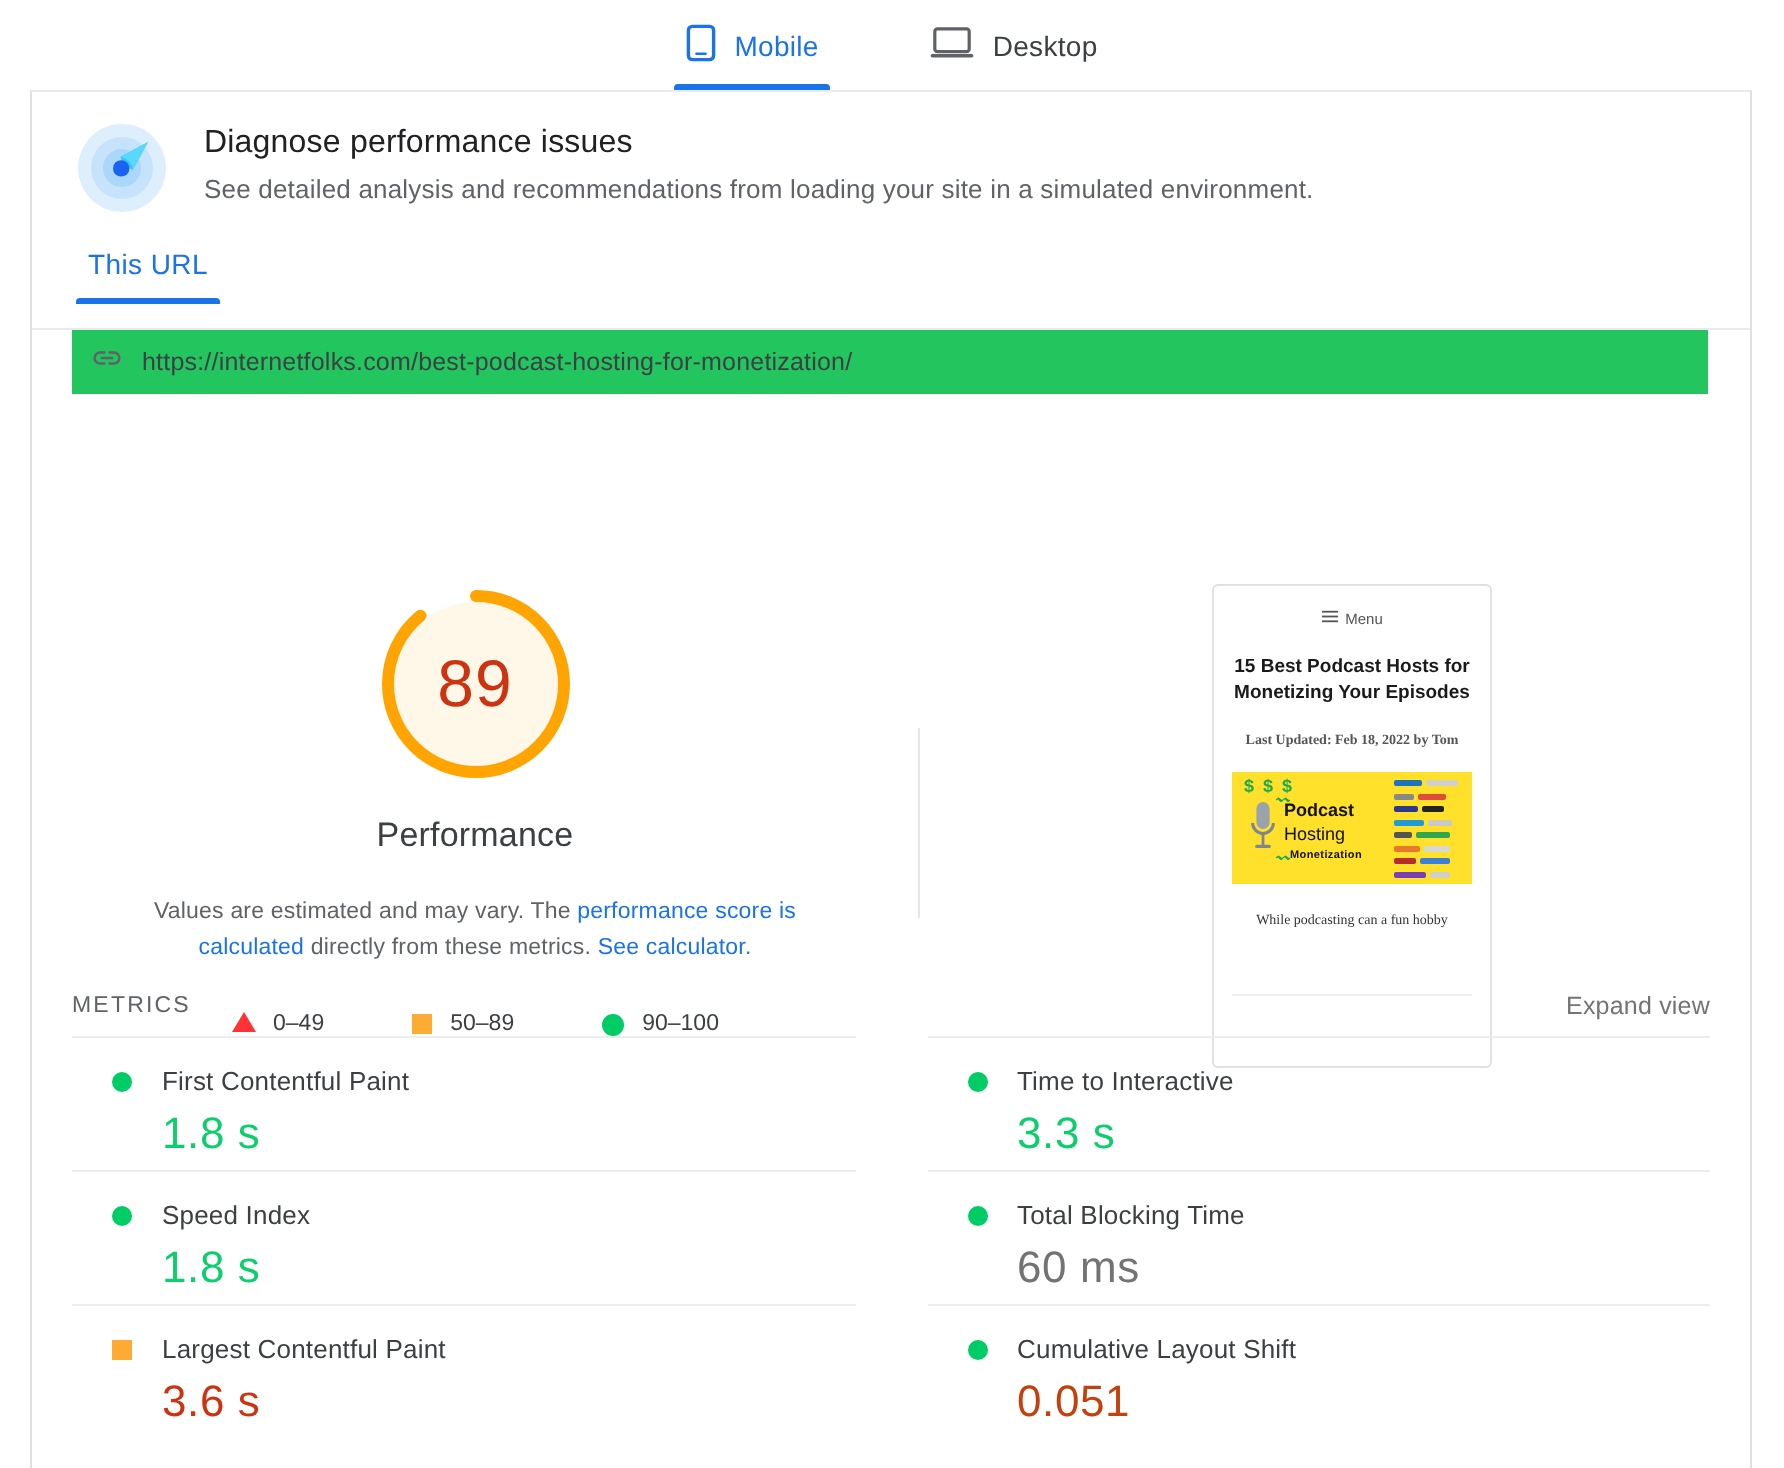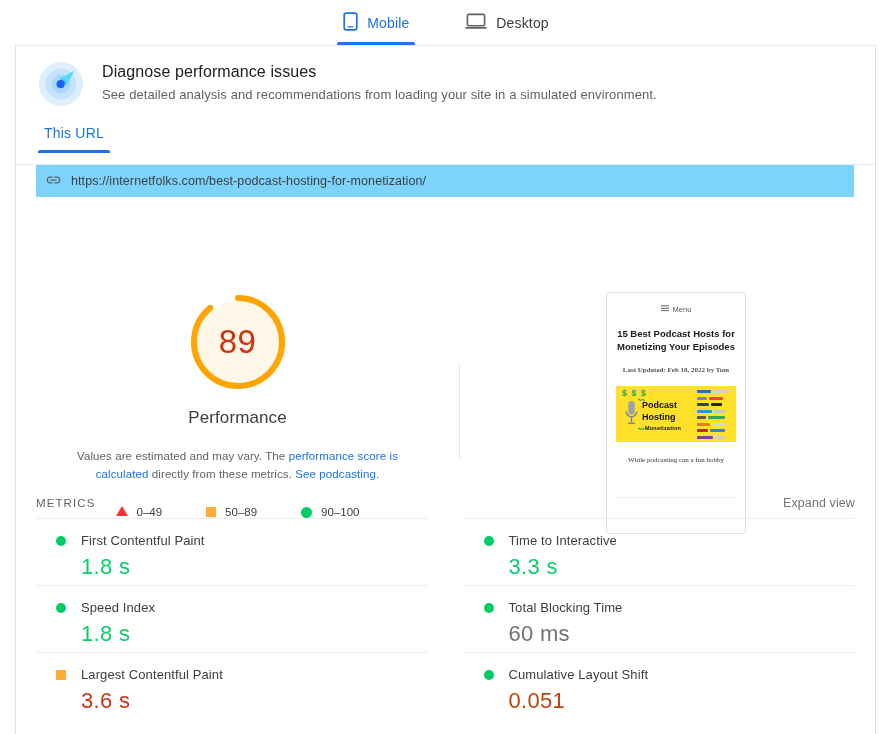--- a/index.html
+++ b/index.html
@@ -55,21 +55,21 @@
     position: absolute; left: 0; right: 0; bottom: 0; height: 3px;
     background: #1a73e8; border-radius: 2px 2px 0 0;
   }
   .tabbar-rule {
     position: absolute; left: 0; top: 118px; width: 859px; height: 1px; background: #e8eaed;
   }
 
   
   .urlbar {
     position: absolute; left: 20px; top: 119px; width: 818px; height: 32px;
-    background: #7dd3fc; display: flex; align-items: center; padding: 0 10px; gap: 10px;
+    background: #22c55e; display: flex; align-items: center; padding: 0 10px; gap: 10px;
   }
   .urlbar-text { font-size: 12.5px; color: #3c4043; letter-spacing: .1px; }
 
   
   .score-region { position: absolute; left: 0; top: 160px; width: 859px; height: 300px; }
   .divider-v {
     position: absolute; left: 443px; top: 158px; width: 1px; height: 95px; background: #e3e5e8;
   }
 
   .gauge-wrap { position: absolute; left: 0px; top: 0px; width: 443px; text-align: center; }
@@ -118,21 +118,21 @@
   }
   .th-foot {
     margin: 14px 9px 0; font-family: "Liberation Serif", serif; font-size: 7px; color: #333; text-align: center;
   }
   .th-sep { position: absolute; left: 9px; right: 9px; top: 204px; height: 1px; background: #eee; }
 
   
   .fig-mic { position: absolute; left: 9px; top: 14px; width: 13px; height: 28px; }
   .fig-dollars { position: absolute; left: 6px; top: 2px; font-size: 9px; font-weight: bold; color: #1faa4b; letter-spacing: 1px; }
   .fig-t1 { position: absolute; left: 26px; top: 14px; font-size: 9px; font-weight: bold; color: #111; }
-  .fig-t2 { position: absolute; left: 26px; top: 26px; font-size: 9px; font-weight: bold; color: #111; }
+  .fig-t2 { position: absolute; left: 26px; top: 26px; font-size: 9px; font-weight: normal; color: #111; }
   .fig-t3 { position: absolute; left: 29px; top: 39px; font-size: 5.5px; font-weight: bold; color: #111; letter-spacing: .2px; }
   .fig-sq1 { position: absolute; left: 22px; top: 8px; font-size: 7px; color: #1faa4b; }
   .fig-sq2 { position: absolute; left: 22px; top: 37px; font-size: 7px; color: #1faa4b; }
   .fig-list { position: absolute; right: 3px; top: 3px; width: 36px; }
   .fig-row { display: flex; align-items: center; gap: 2px; height: 5px; margin-bottom: 1.5px; }
   .fig-row i { display: block; height: 3px; border-radius: 1px; }
 
   
   .metrics-head {
     position: absolute; left: 20px; top: 450px; width: 819px;
@@ -222,21 +222,21 @@
         <div class="gauge">
           <svg width="100" height="100" viewBox="0 0 100 100">
             <circle cx="50" cy="50" r="41" fill="#fff7e8"></circle>
             <circle id="gauge-arc" cx="50" cy="50" r="44" fill="none" stroke="#ffa400" stroke-width="6" stroke-linecap="round" transform="rotate(-90 50 50)" stroke-dasharray="246.04953662915258 276.46015351590177"></circle>
           </svg>
           <div class="gauge-num" style="color: rgb(204, 51, 17);">89</div>
         </div>
         <div class="gauge-label">Performance</div>
 
         <div class="disclaimer">
-          <span>Values are estimated and may vary. The </span><a href="#">performance score is calculated</a><span> directly from these metrics. </span><a href="#">See podcasting.</a>
+          <span>Values are estimated and may vary. The </span><a href="#">performance score is calculated</a><span> directly from these metrics. </span><a href="#">See calculator.</a>
         </div>
 
         <div class="legend">
           <div class="legend-item">
             <span class="sw-tri" style="border-bottom-color: rgb(255, 51, 51);"></span>
             <span>0–49</span>
           </div>
           <div class="legend-item">
             <span class="sw-sq" style="background: rgb(255, 170, 51);"></span>
             <span>50–89</span>

